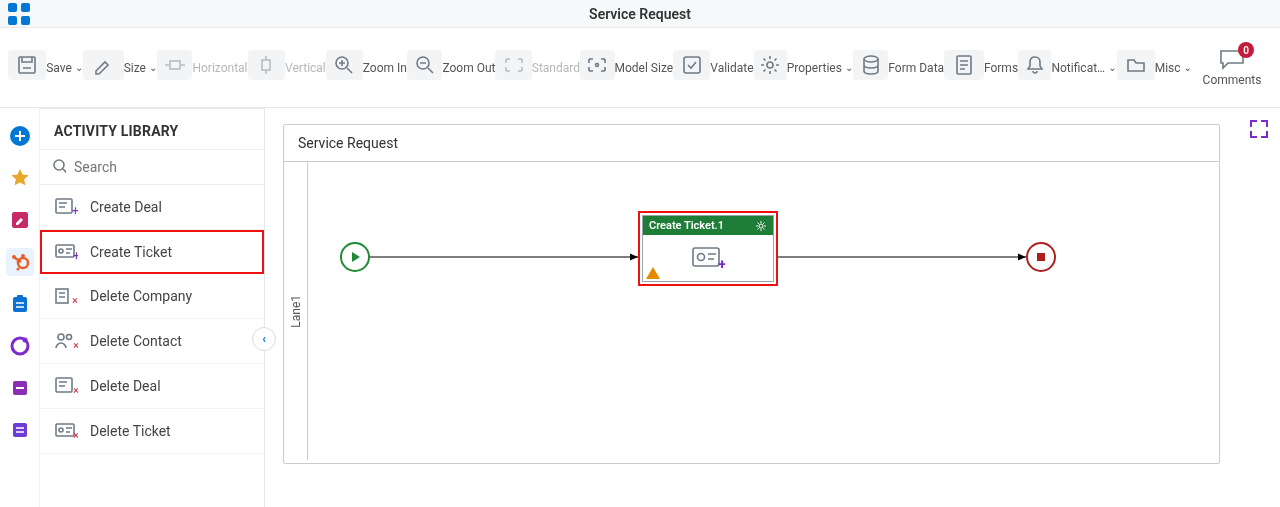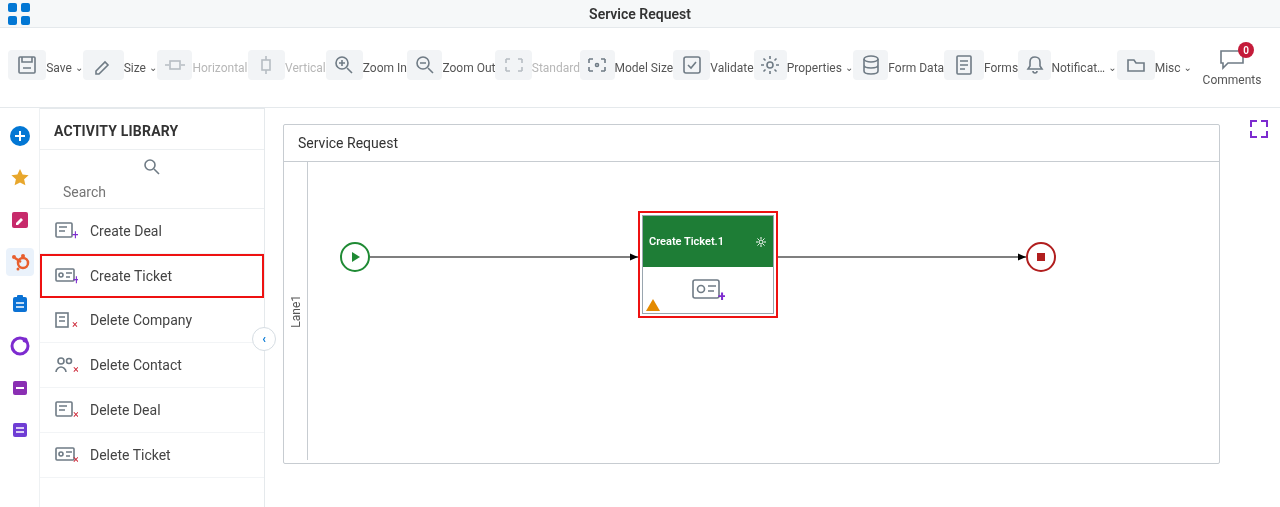--- a/index.html
+++ b/index.html
@@ -28,21 +28,21 @@
   .main{display:flex;height:calc(507px - 28px - 80px);}
 
   
   .rail{width:40px;background:#fff;display:flex;flex-direction:column;align-items:center;gap:14px;padding-top:14px;flex-shrink:0;border-right:1px solid #eef1f3;}
   .rail .ritem{width:28px;height:28px;display:flex;align-items:center;justify-content:center;cursor:pointer;border-radius:4px;}
   .rail .ritem.active{background:#eaf2fb;}
 
   
   .library{width:225px;background:#fff;border-right:1px solid #e5e9ec;display:flex;flex-direction:column;flex-shrink:0;position:relative;border-top:1px solid #e5e9ec;}
   .lib-head{padding:14px 14px 10px 14px;font-size:14px;font-weight:700;color:#333;letter-spacing:.2px;}
-  .lib-search{border-top:1px solid #eceff1;border-bottom:1px solid #eceff1;display:flex;align-items:center;padding:8px 12px;gap:8px;flex-direction:column;}
+  .lib-search{border-top:1px solid #eceff1;border-bottom:1px solid #eceff1;display:flex;align-items:center;padding:8px 12px;gap:8px;}
   .lib-search input{border:none;outline:none;font-size:14px;color:#555;flex:1;background:transparent;}
   .lib-list{overflow-y:auto;flex:1;}
   .lib-item{display:flex;align-items:center;gap:12px;padding:12px 14px;font-size:14px;color:#444;cursor:pointer;border-bottom:1px solid #f2f4f6;}
   .lib-item.selected{border:2px solid #e11;padding:10px 12px;}
   .lib-icon{width:24px;height:20px;flex-shrink:0;display:flex;align-items:center;justify-content:center;}
   .collapse-handle{position:absolute;right:-12px;top:218px;width:24px;height:24px;background:#fff;border:1px solid #d6dde3;border-radius:50%;display:flex;align-items:center;justify-content:center;cursor:pointer;z-index:5;color:#0277d4;font-size:12px;font-weight:700;}
 
   
   .canvas-wrap{flex:1;position:relative;background:#fff;padding:16px 60px 16px 18px;}
   .expand-icon{position:absolute;top:10px;right:10px;cursor:pointer;}
@@ -55,21 +55,21 @@
 
   
   .start-node,.end-node{position:absolute;width:30px;height:30px;border-radius:50%;display:flex;align-items:center;justify-content:center;}
   .start-node{left:32px;top:80px;border:2px solid #1f8a34;}
   .play-tri{width:0;height:0;border-left:8px solid #1f8a34;border-top:5px solid transparent;border-bottom:5px solid transparent;margin-left:2px;}
   .end-node{left:718px;top:80px;border:2px solid #b11e1e;}
   .end-sq{width:8px;height:8px;background:#b11e1e;}
 
   .task-node{position:absolute;left:330px;top:49px;width:140px;border:2px solid #e11;background:#fff;}
   .task-inner{border:1px solid #9aa6af;margin:2px;}
-  .task-head{background:#1e7d36;color:#fff;font-size:11px;font-weight:600;display:flex;align-items:center;justify-content:space-between;padding:19px 6px;}
+  .task-head{background:#1e7d36;color:#fff;font-size:11px;font-weight:600;display:flex;align-items:center;justify-content:space-between;padding:3px 6px;}
   .task-body{height:46px;display:flex;align-items:center;justify-content:center;position:relative;}
   .warn{position:absolute;left:3px;bottom:2px;width:0;height:0;border-left:7px solid transparent;border-right:7px solid transparent;border-bottom:12px solid #e48a00;}
 
   svg.edge{position:absolute;top:0;left:0;width:100%;height:100%;pointer-events:none;}
 
   
   .gicon{stroke:#6f7b85;fill:none;stroke-width:1.6;}
 </style>
 </head>
 <body>

